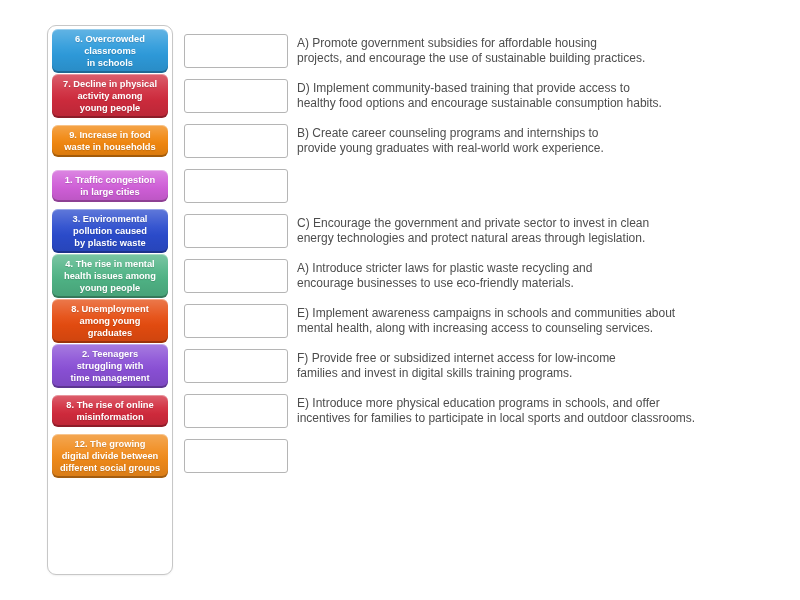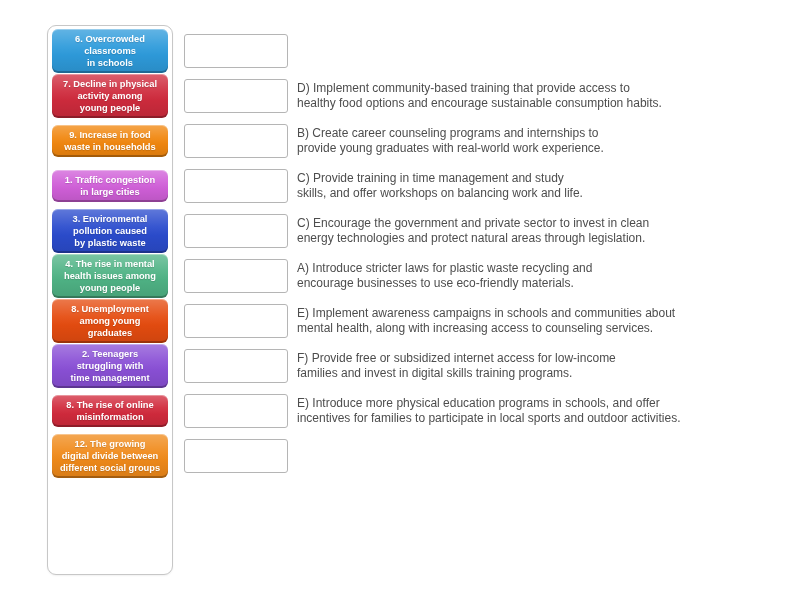--- a/index.html
+++ b/index.html
@@ -83,20 +83,22 @@
 
 <div class="rows">
 
   <div class="row">
     <div class="tile-slot">
       <div class="tile" style="--tile: #2e9bdb;">6. Overcrowded
 classrooms
 in schools</div>
     </div>
     <div class="drop-box"></div>
+    <div class="answer">A) Promote government subsidies for affordable housing
+projects, and encourage the use of sustainable building practices.</div>
   </div>
 
   <div class="row">
     <div class="tile-slot">
       <div class="tile" style="--tile: #cf2b3d;">7. Decline in physical
 activity among
 young people</div>
     </div>
     <div class="drop-box"></div>
     <div class="answer">D) Implement community-based training that provide access to
@@ -113,22 +115,20 @@
 provide young graduates with real-world work experience.</div>
   </div>
 
 
   <div class="row">
     <div class="tile-slot">
       <div class="tile" style="--tile: #d05fd8;">1. Traffic congestion
 in large cities</div>
     </div>
     <div class="drop-box"></div>
-    <div class="answer">C) Provide training in time management and study
-skills, and offer workshops on balancing work and life.</div>
   </div>
 
   <div class="row">
     <div class="tile-slot">
       <div class="tile" style="--tile: #2b4ccd;">3. Environmental
 pollution caused
 by plastic waste</div>
     </div>
     <div class="drop-box"></div>
     <div class="answer">C) Encourage the government and private sector to invest in clean
@@ -169,21 +169,21 @@
   </div>
 
 
   <div class="row">
     <div class="tile-slot">
       <div class="tile" style="--tile: #d12a3c;">8. The rise of online
 misinformation</div>
     </div>
     <div class="drop-box"></div>
     <div class="answer">E) Introduce more physical education programs in schools, and offer
-incentives for families to participate in local sports and outdoor activities.</div>
+incentives for families to participate in local sports and outdoor classrooms.</div>
   </div>
 
   <div class="row">
     <div class="tile-slot">
       <div class="tile" style="--tile: #f08a1a;">12. The growing
 digital divide between
 different social groups</div>
     </div>
     <div class="drop-box"></div>
   </div>

